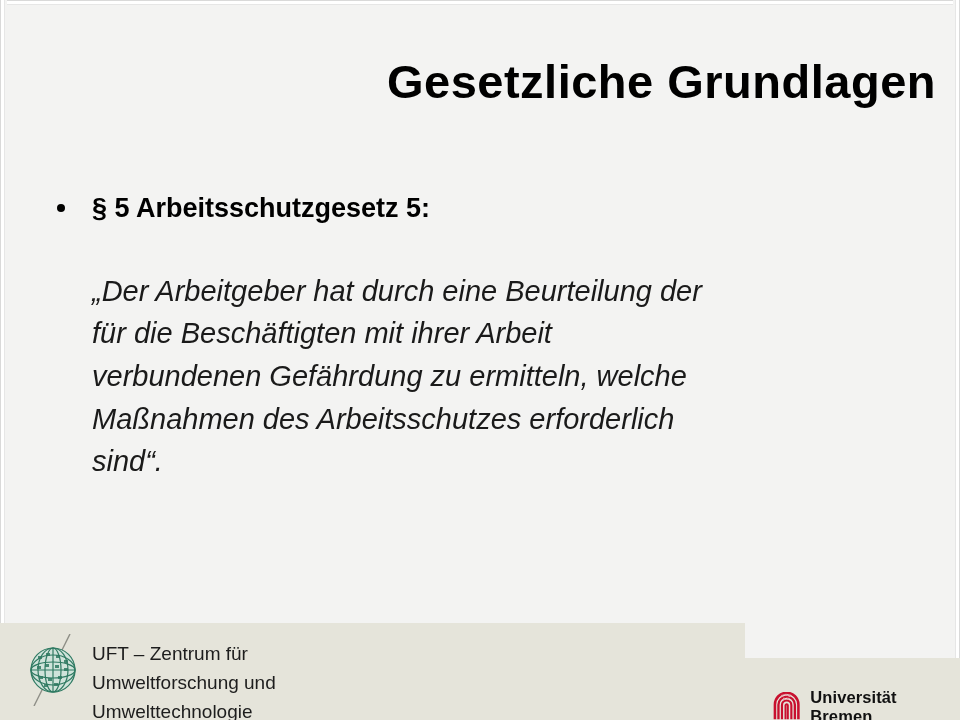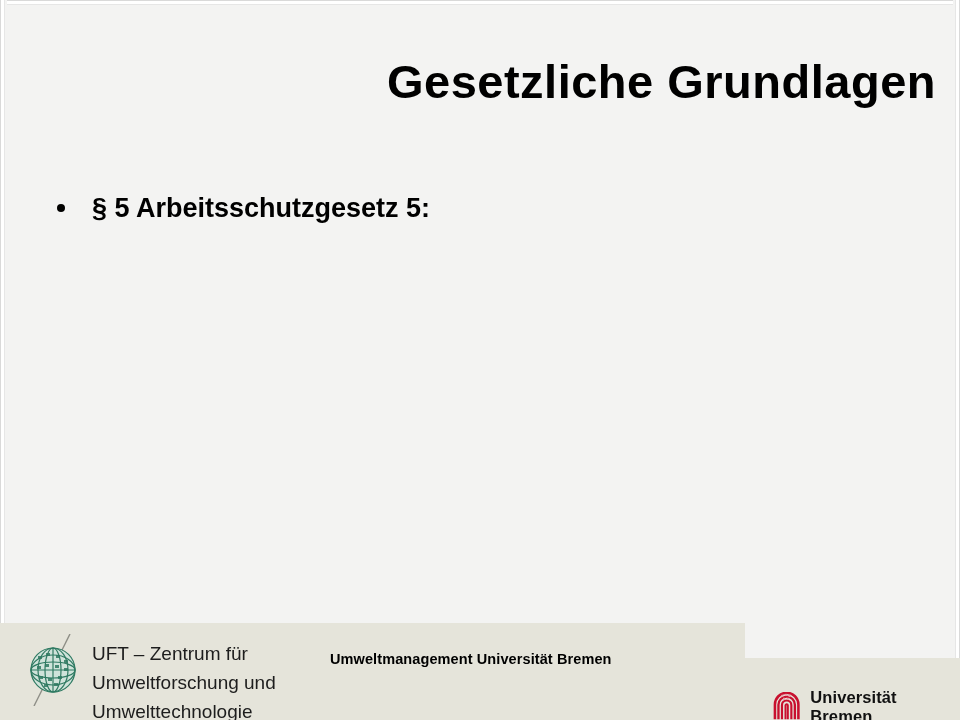--- a/index.html
+++ b/index.html
@@ -156,20 +156,25 @@
 
   <div id="title">Gesetzliche Grundlagen</div>
 
   <div id="body-block">
 
     <div class="bullet-row">
       <span class="bullet-dot"></span>
       <span>§ 5 Arbeitsschutzgesetz 5:</span>
     </div>
 
+    <div id="quote">„Der Arbeitgeber hat durch eine Beurteilung der
+für die Beschäftigten mit ihrer Arbeit
+verbundenen Gefährdung zu ermitteln, welche
+Maßnahmen des Arbeitsschutzes erforderlich
+sind“.</div>
 
   </div>
 
   <div id="footer-upper"></div>
   <div id="footer-lower"></div>
 
   <svg id="uft-logo" viewBox="0 0 58 72">
     <line x1="46" y1="0" x2="10" y2="72" stroke="#8e8e86" stroke-width="1.4"></line>
     <g stroke="#2f7a62" fill="none" stroke-width="1.2">
       <circle cx="29" cy="36" r="22" fill="#cfe3da" stroke="#2f7a62"></circle>
@@ -194,21 +199,20 @@
       <rect x="34" y="42" width="4" height="3"></rect>
       <rect x="20" y="50" width="4" height="3"></rect>
       <rect x="30" y="49" width="4" height="3"></rect>
     </g>
   </svg>
 
   <div id="uft-text">UFT – Zentrum für
 Umweltforschung und
 Umwelttechnologie</div>
 
-  <div id="center-footer">Umweltmanagement Universität Bremen</div>
 
   <div id="unibremen">
     <svg width="30" height="30" viewBox="0 0 30 30">
       <g fill="none" stroke="#c8102e">
         <path d="M3.0 27.5 V12.5 A12 12 0 0 1 27.0 12.5 V27.5" stroke-width="2.6"></path>
         <path d="M6.6 27.5 V12.8 A8.4 8.4 0 0 1 23.4 12.8 V27.5" stroke-width="2.4"></path>
         <path d="M10.2 27.5 V13.1 A4.8 4.8 0 0 1 19.8 13.1 V27.5" stroke-width="2.2"></path>
         <path d="M13.8 27.5 V13.4 A1.2 1.2 0 0 1 16.2 13.4 V27.5" stroke-width="2.0"></path>
       </g>
       <g fill="#e8a0ab">

